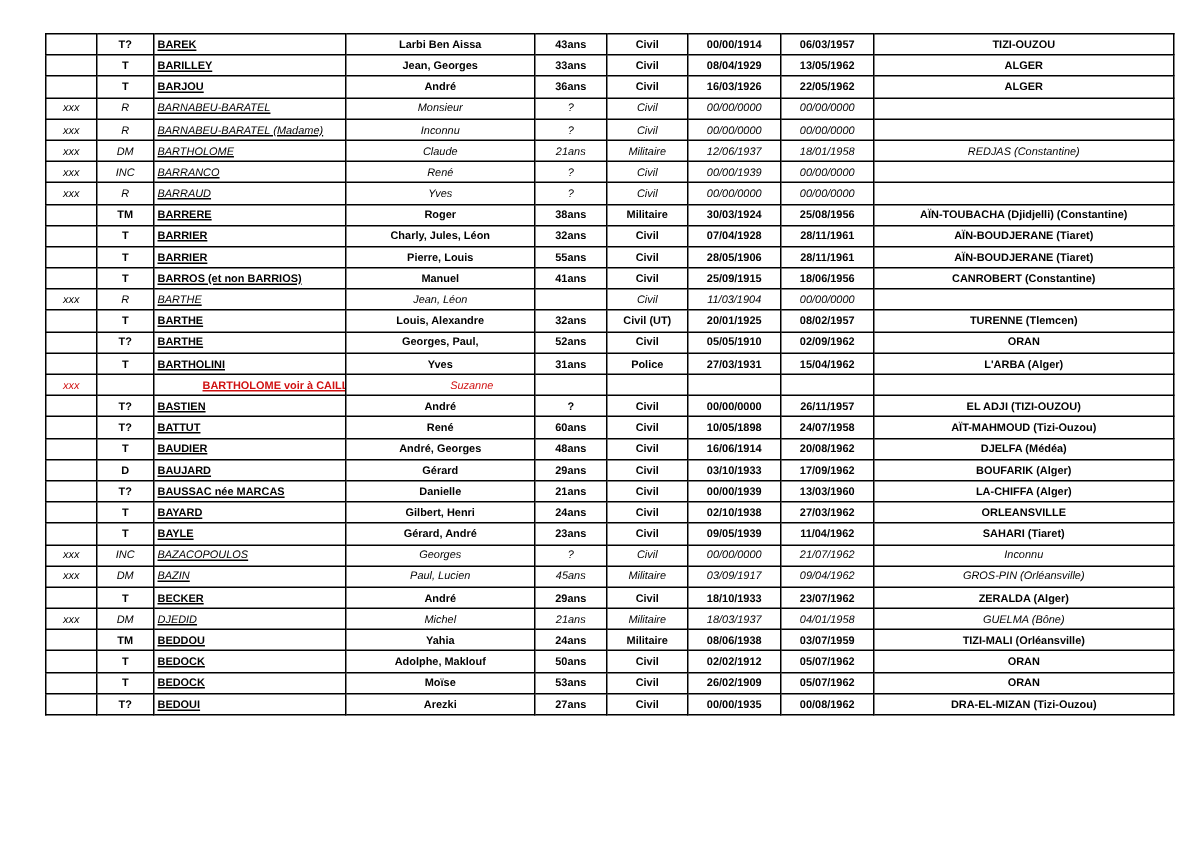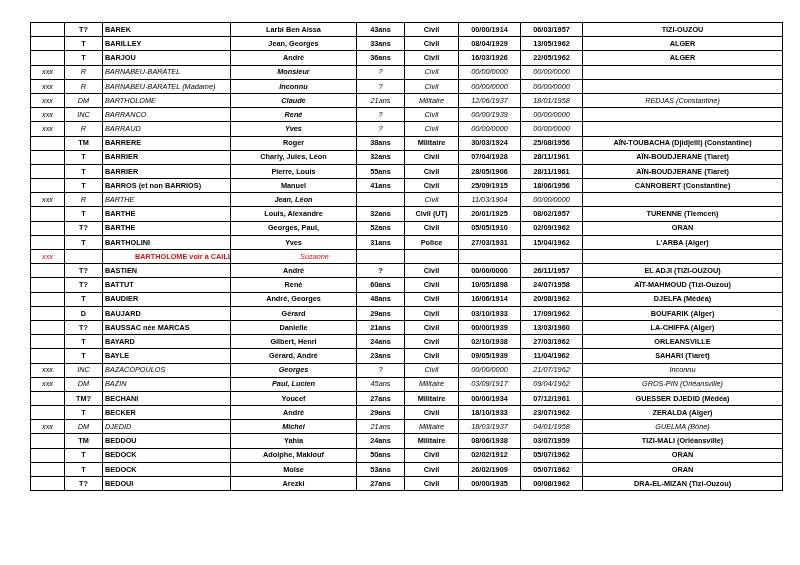--- a/index.html
+++ b/index.html
@@ -41,24 +41,24 @@
   col.c-first  { width: 126px; }
   col.c-age    { width: 48px; }
   col.c-cat    { width: 54px; }
   col.c-d1     { width: 62px; }
   col.c-d2     { width: 62px; }
   col.c-place  { width: 200px; }
 
   .cell-mark   { text-align: center; font-style: italic; }
   .cell-stat   { text-align: center; font-weight: bold; }
   .cell-stat.it{ font-style: italic; font-weight: normal; }
-  .cell-name   { text-align: left; padding-left: 5px; font-weight: bold; }
+  .cell-name   { text-align: left; padding-left: 5px; font-weight: bold; text-decoration: underline; }
   .cell-name.it{ font-style: italic; font-weight: normal; }
   .cell-first  { text-align: center; font-weight: bold; }
-  .cell-first.it { font-style: italic; font-weight: bold; }
+  .cell-first.it { font-style: italic; font-weight: normal; }
   .cell-age    { text-align: center; font-weight: bold; }
   .cell-age.it { font-style: italic; font-weight: normal; }
   .cell-cat    { text-align: center; font-weight: bold; }
   .cell-cat.it { font-style: italic; font-weight: normal; }
   .cell-date   { text-align: center; font-weight: bold; }
   .cell-date.it{ font-style: italic; font-weight: normal; }
   .cell-place  { text-align: center; font-weight: bold; }
   .cell-place.it { font-style: italic; font-weight: normal; }
 
   tr.red td { color: #d01010; }
@@ -363,31 +363,20 @@
           <td class="cell-name it">BAZIN</td>
           <td class="cell-first it">Paul, Lucien</td>
           <td class="cell-age it">45ans</td>
           <td class="cell-cat it">Militaire</td>
           <td class="cell-date it">03/09/1917</td>
           <td class="cell-date it">09/04/1962</td>
           <td class="cell-place it">GROS-PIN (Orléansville)</td>
         </tr>
         <tr>
           <td class="cell-mark"></td>
-          <td class="cell-stat">TM?</td>
-          <td class="cell-name">BECHANI</td>
-          <td class="cell-first">Youcef</td>
-          <td class="cell-age">27ans</td>
-          <td class="cell-cat">Militaire</td>
-          <td class="cell-date">00/00/1934</td>
-          <td class="cell-date">07/12/1961</td>
-          <td class="cell-place">GUESSER DJEDID (Médéa)</td>
-        </tr>
-        <tr>
-          <td class="cell-mark"></td>
           <td class="cell-stat">T</td>
           <td class="cell-name">BECKER</td>
           <td class="cell-first">André</td>
           <td class="cell-age">29ans</td>
           <td class="cell-cat">Civil</td>
           <td class="cell-date">18/10/1933</td>
           <td class="cell-date">23/07/1962</td>
           <td class="cell-place">ZERALDA (Alger)</td>
         </tr>
         <tr>

